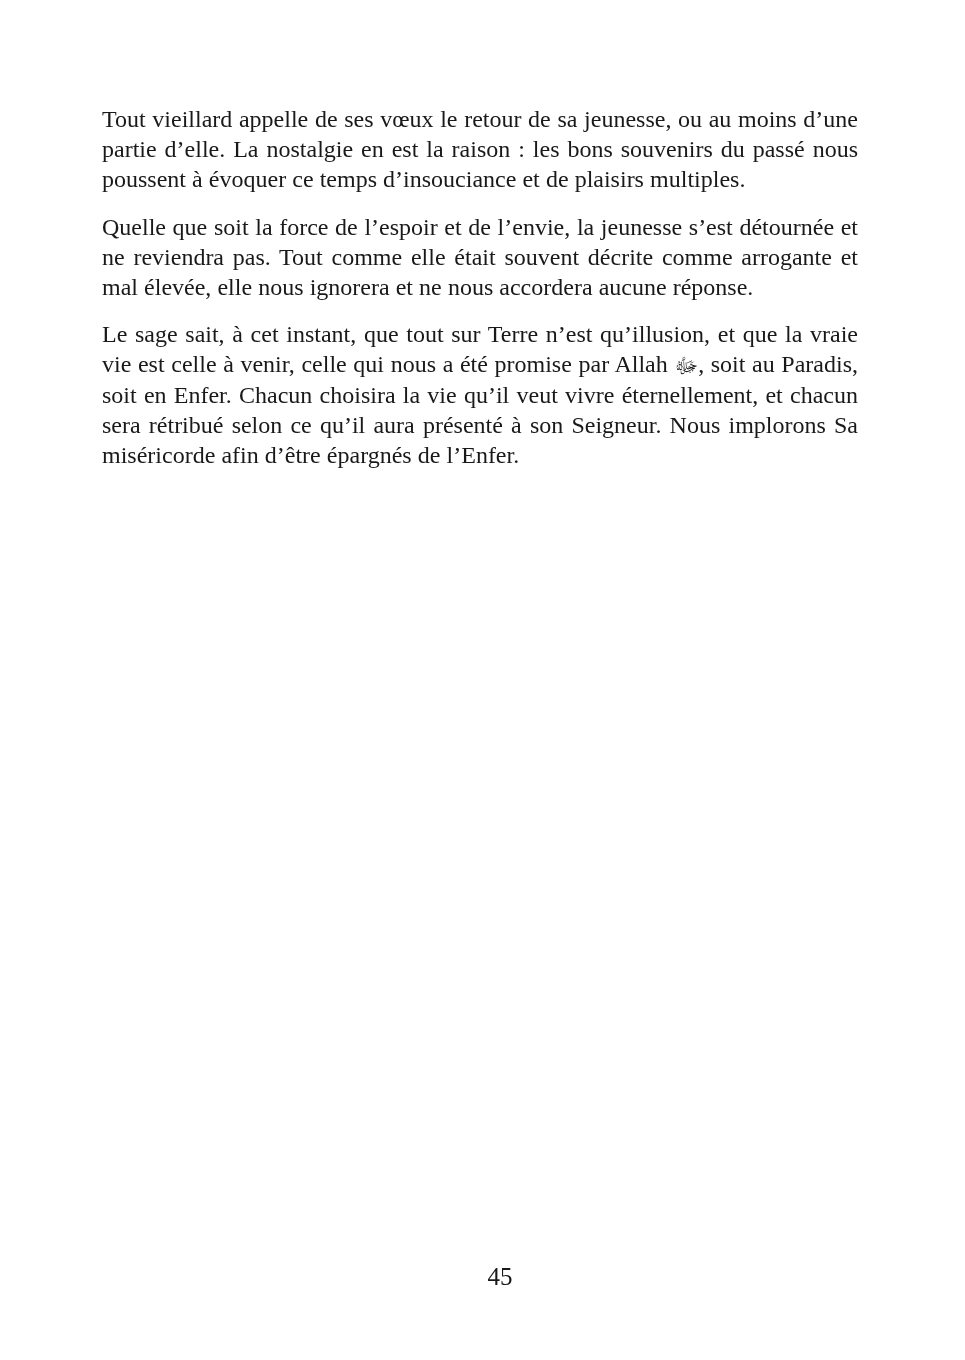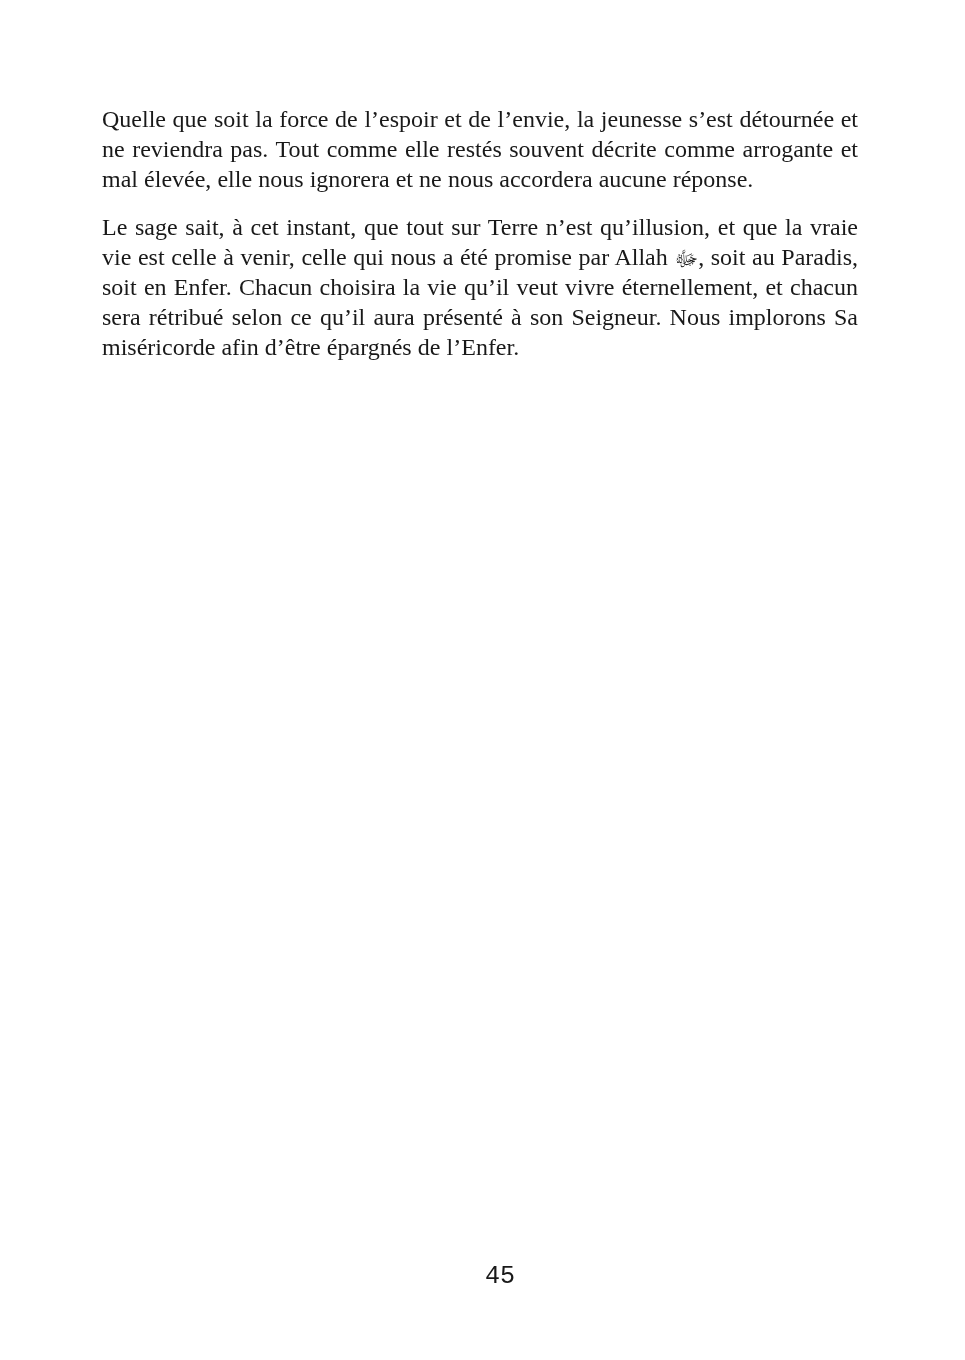--- a/index.html
+++ b/index.html
@@ -66,37 +66,38 @@
     vertical-align: -1px;
     letter-spacing: 0;
   }
 
   .page-number {
     position: absolute;
     left: 0;
     right: 0;
     top: 1262px;
     text-align: center;
-    font-family: Liberation Mono, monospace;
+    font-family: Liberation Serif, serif;
     font-size: 25px;
     line-height: 30px;
     color: #191919;
     margin-left: 35px;
   }
 </style>
 </head>
 <body>
 
 <div class="page">
 
   <div class="content-block">
 
 
+    <p class="body-paragraph">Tout vieillard appelle de ses vœux le retour de sa jeunesse, ou au moins d’une partie d’elle. La nostalgie en est la raison : les bons souvenirs du passé nous poussent à évoquer ce temps d’insouciance et de plaisirs multiples.</p>
 
-    <p class="body-paragraph">Quelle que soit la force de l’espoir et de l’envie, la jeunesse s’est détournée et ne reviendra pas. Tout comme elle restés souvent décrite comme arrogante et mal élevée, elle nous ignorera et ne nous accordera aucune réponse.</p>
+    <p class="body-paragraph">Quelle que soit la force de l’espoir et de l’envie, la jeunesse s’est détournée et ne reviendra pas. Tout comme elle était souvent décrite comme arrogante et mal élevée, elle nous ignorera et ne nous accordera aucune réponse.</p>
 
     <p class="body-paragraph"><span>Le sage sait, à cet instant, que tout sur Terre n’est qu’illusion, et que la vraie vie est celle à venir, celle qui nous a été promise par Allah </span><span class="honorific-glyph">ﷻ</span><span>, soit au Paradis, soit en Enfer. Chacun choisira la vie qu’il veut vivre éternellement, et chacun sera rétribué selon ce qu’il aura présenté à son Seigneur. Nous implorons Sa miséricorde afin d’être épargnés de l’Enfer.</span></p>
 
   </div>
 
   <div class="page-number">45</div>
 
 </div>
 
 </body></html>

